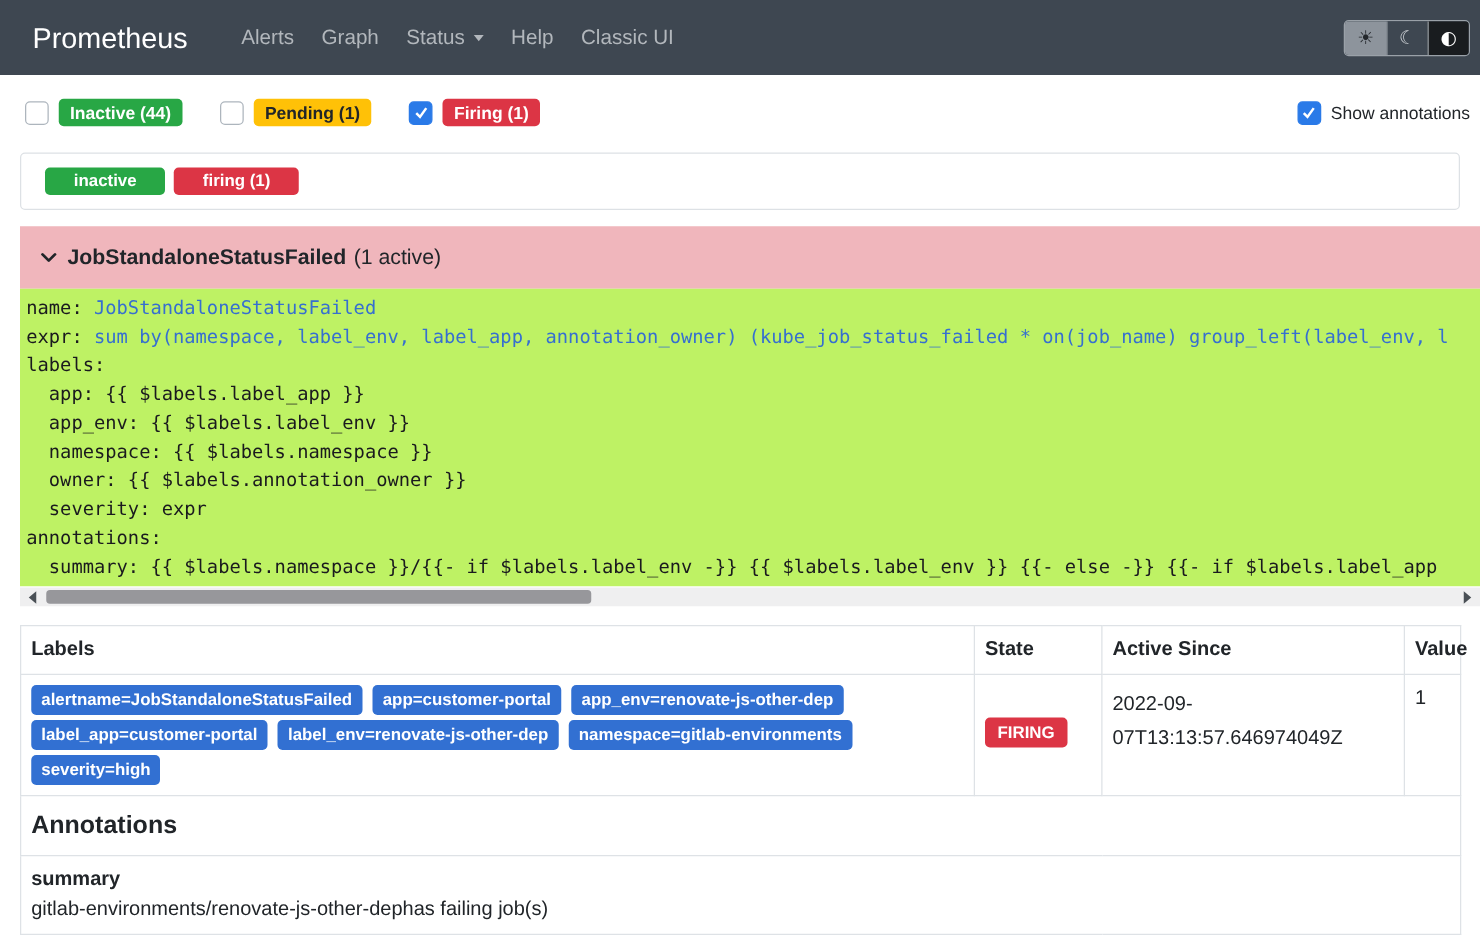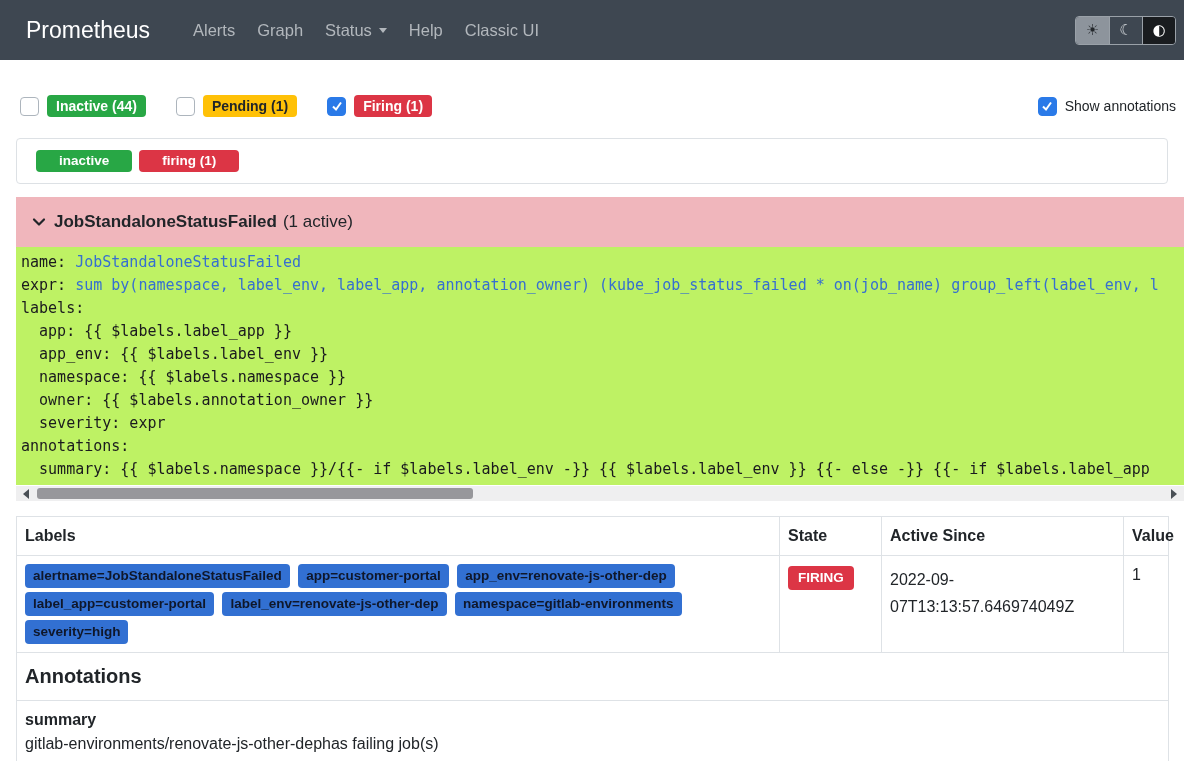--- a/index.html
+++ b/index.html
@@ -17,21 +17,21 @@
     border-top: 5px solid #b2b7bc; }
   .theme-group { margin-left: auto; display: flex; height: 29px; border: 1px solid #9aa1a8;
     border-radius: 4px; overflow: hidden; }
   .theme-btn { width: 33px; border: none; border-left: 1px solid #9aa1a8; cursor: pointer;
     display: flex; align-items: center; justify-content: center; font-size: 15px;
     background: #3e4751; color: #cfd3d7; font-family: "DejaVu Sans", sans-serif; }
   .theme-btn:first-child { border-left: none; background: #8d949c; color: #23272b; }
   .theme-btn.active { background: #191c1f; color: #fff; }
 
   
-  .filter-bar { display: flex; align-items: center; margin-top: 35px; padding: 0 8px 0 20px; }
+  .filter-bar { display: flex; align-items: center; margin-top: 19px; padding: 0 8px 0 20px; }
   .filter { display: flex; align-items: center; margin-right: 30px; cursor: pointer; }
   .checkbox { width: 19px; height: 19px; border: 1px solid #adb5bd; border-radius: 4px;
     background: #fff; display: inline-flex; align-items: center; justify-content: center;
     flex: 0 0 auto; cursor: pointer; }
   .checkbox.checked { background: #2a7ae8; border-color: #2a7ae8; }
   .badge { display: inline-block; color: #fff; font-weight: bold; font-size: 14px;
     line-height: 16px; padding: 3px 9px; border-radius: 4px; margin-left: 8px; }
   .badge-green { background: #28a745; }
   .badge-yellow { background: #ffc107; color: #212529; }
   .badge-red { background: #dc3545; }
@@ -66,25 +66,25 @@
   .sb-thumb { position: absolute; left: 4px; top: 2px; height: 11px; width: 436px;
     background: #97979b; border-radius: 3px; cursor: pointer; }
 
   
   table.alerts { border-collapse: collapse; table-layout: fixed; width: 1152px;
     margin: 15px 16px 0; padding-left: 36px; }
   .alerts th, .alerts td { border: 1px solid #dee2e6; text-align: left; vertical-align: top;
     padding: 10px 8px; font-size: 16px; }
   .alerts th { font-weight: bold; }
   td.labels-cell { padding: 8px 8px 4px; line-height: 1; }
-  .lbadge { display: inline-block; background: #3270d2; color: #0f172a; font-weight: bold;
+  .lbadge { display: inline-block; background: #3270d2; color: #ffffff; font-weight: bold;
     font-size: 13.5px; line-height: 16px; padding: 4px 8px; border-radius: 4px;
     margin: 0 4px 4px 0; }
   .state-badge { display: inline-block; background: #dc3545; color: #fff; font-weight: bold;
-    font-size: 13.5px; line-height: 16px; padding: 4px 10px; border-radius: 4px; }
+    font-size: 13.5px; line-height: 16px; padding: 4px 10px; border-radius: 4px; margin-top: 24px; }
   td.since { line-height: 27px; overflow-wrap: break-word; }
   td.annotations-h { font-size: 20px; font-weight: bold; padding: 12px 8px; }
   .ann-key { font-weight: bold; font-size: 16px; }
   .ann-val { font-size: 16px; margin-top: 6px; }
 </style>
 </head>
 <body>
 
 <nav class="navbar">
   <a class="brand">Prometheus</a>

